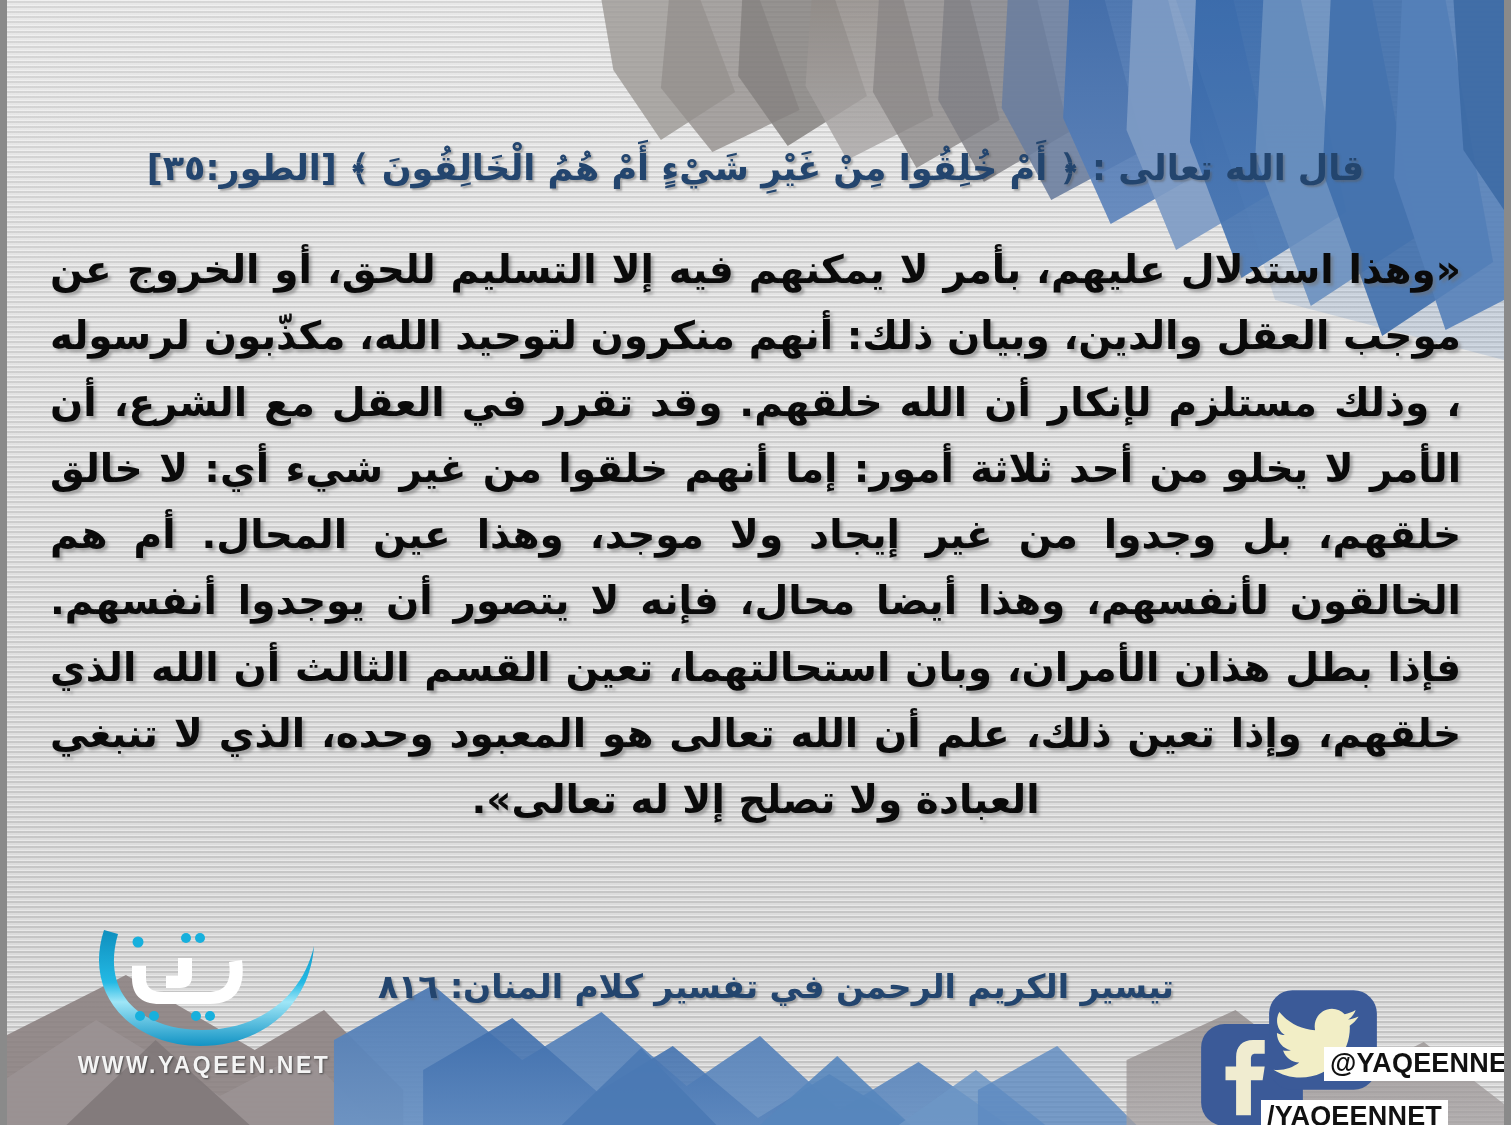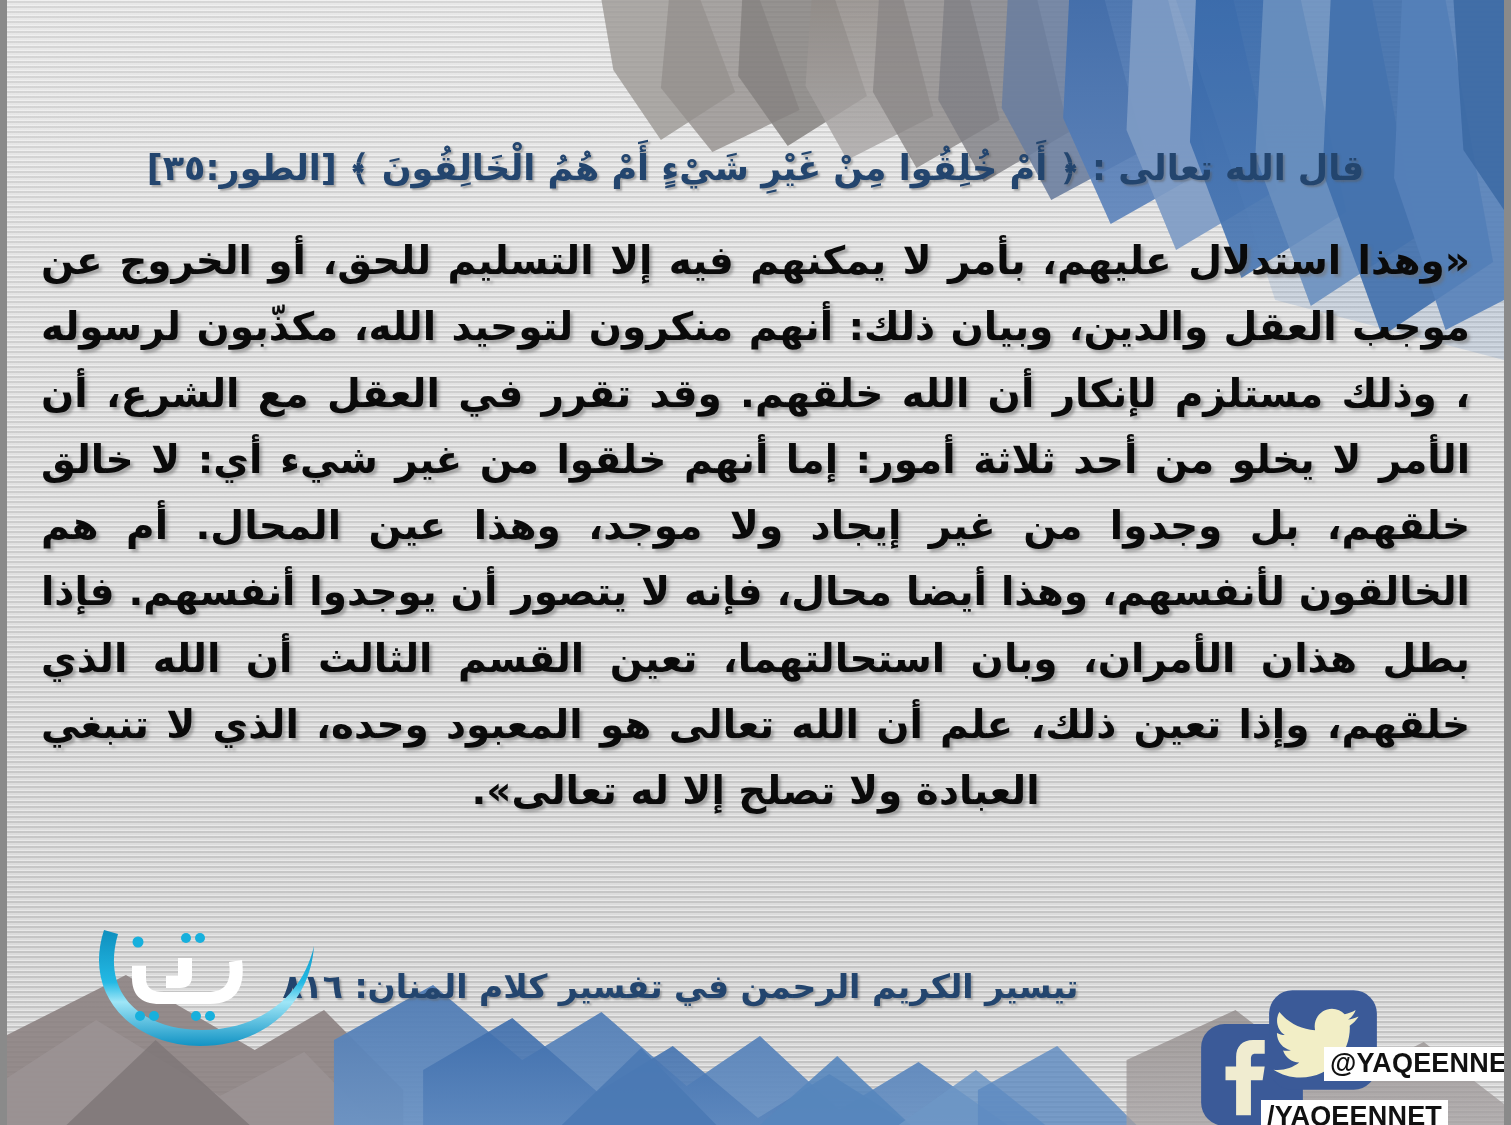--- a/index.html
+++ b/index.html
@@ -71,28 +71,27 @@
     direction: rtl;
     text-align: justify;
     text-align-last: center;
     color: #0a0a0a;
     font-size: 39px;
     font-weight: bold;
     line-height: 1.70;
     letter-spacing: -0.3px;
     text-shadow: 3px 3px 3px rgba(110,110,110,0.5);
   }
-  .body-block p { margin: 0; }
+  .body-block p { margin: 9px; }
 
   .source-line {
     position: absolute;
     top: 967px;
     right: 330px;
     left: 180px;
-    text-align: center;
     direction: rtl;
     color: #23456e;
     font-size: 33px;
     font-weight: bold;
     letter-spacing: -0.3px;
     text-shadow: 2px 2px 2px rgba(100,100,100,0.45);
   }
 
   
   .brand {
@@ -269,20 +268,21 @@
             <circle cx="64" cy="30" r="5.5"></circle>
             <circle cx="112" cy="26" r="5"></circle>
             <circle cx="126" cy="26" r="5"></circle>
             <circle cx="66" cy="104" r="5"></circle>
             <circle cx="80" cy="104" r="5"></circle>
             <circle cx="122" cy="104" r="5"></circle>
             <circle cx="136" cy="104" r="5"></circle>
           </g>
         </svg>
       </div>
+      <div class="brand-url">WWW.YAQEEN.NET</div>
     </div>
 
     <div class="social">
 
       <svg class="fb-icon" viewBox="0 0 100 100">
         <rect x="2" y="2" width="96" height="96" rx="22" ry="22" fill="#3b5a98"></rect>
         <path d="M62 30 h-9 c-3 0 -4 2 -4 5 v7 h13 l-2 13 H49 v33 H35 V55 H25 V42 h10 v-9
                  c0 -10 6 -16 16 -16 h11 z" fill="#f0ecd0"></path>
       </svg>
 

